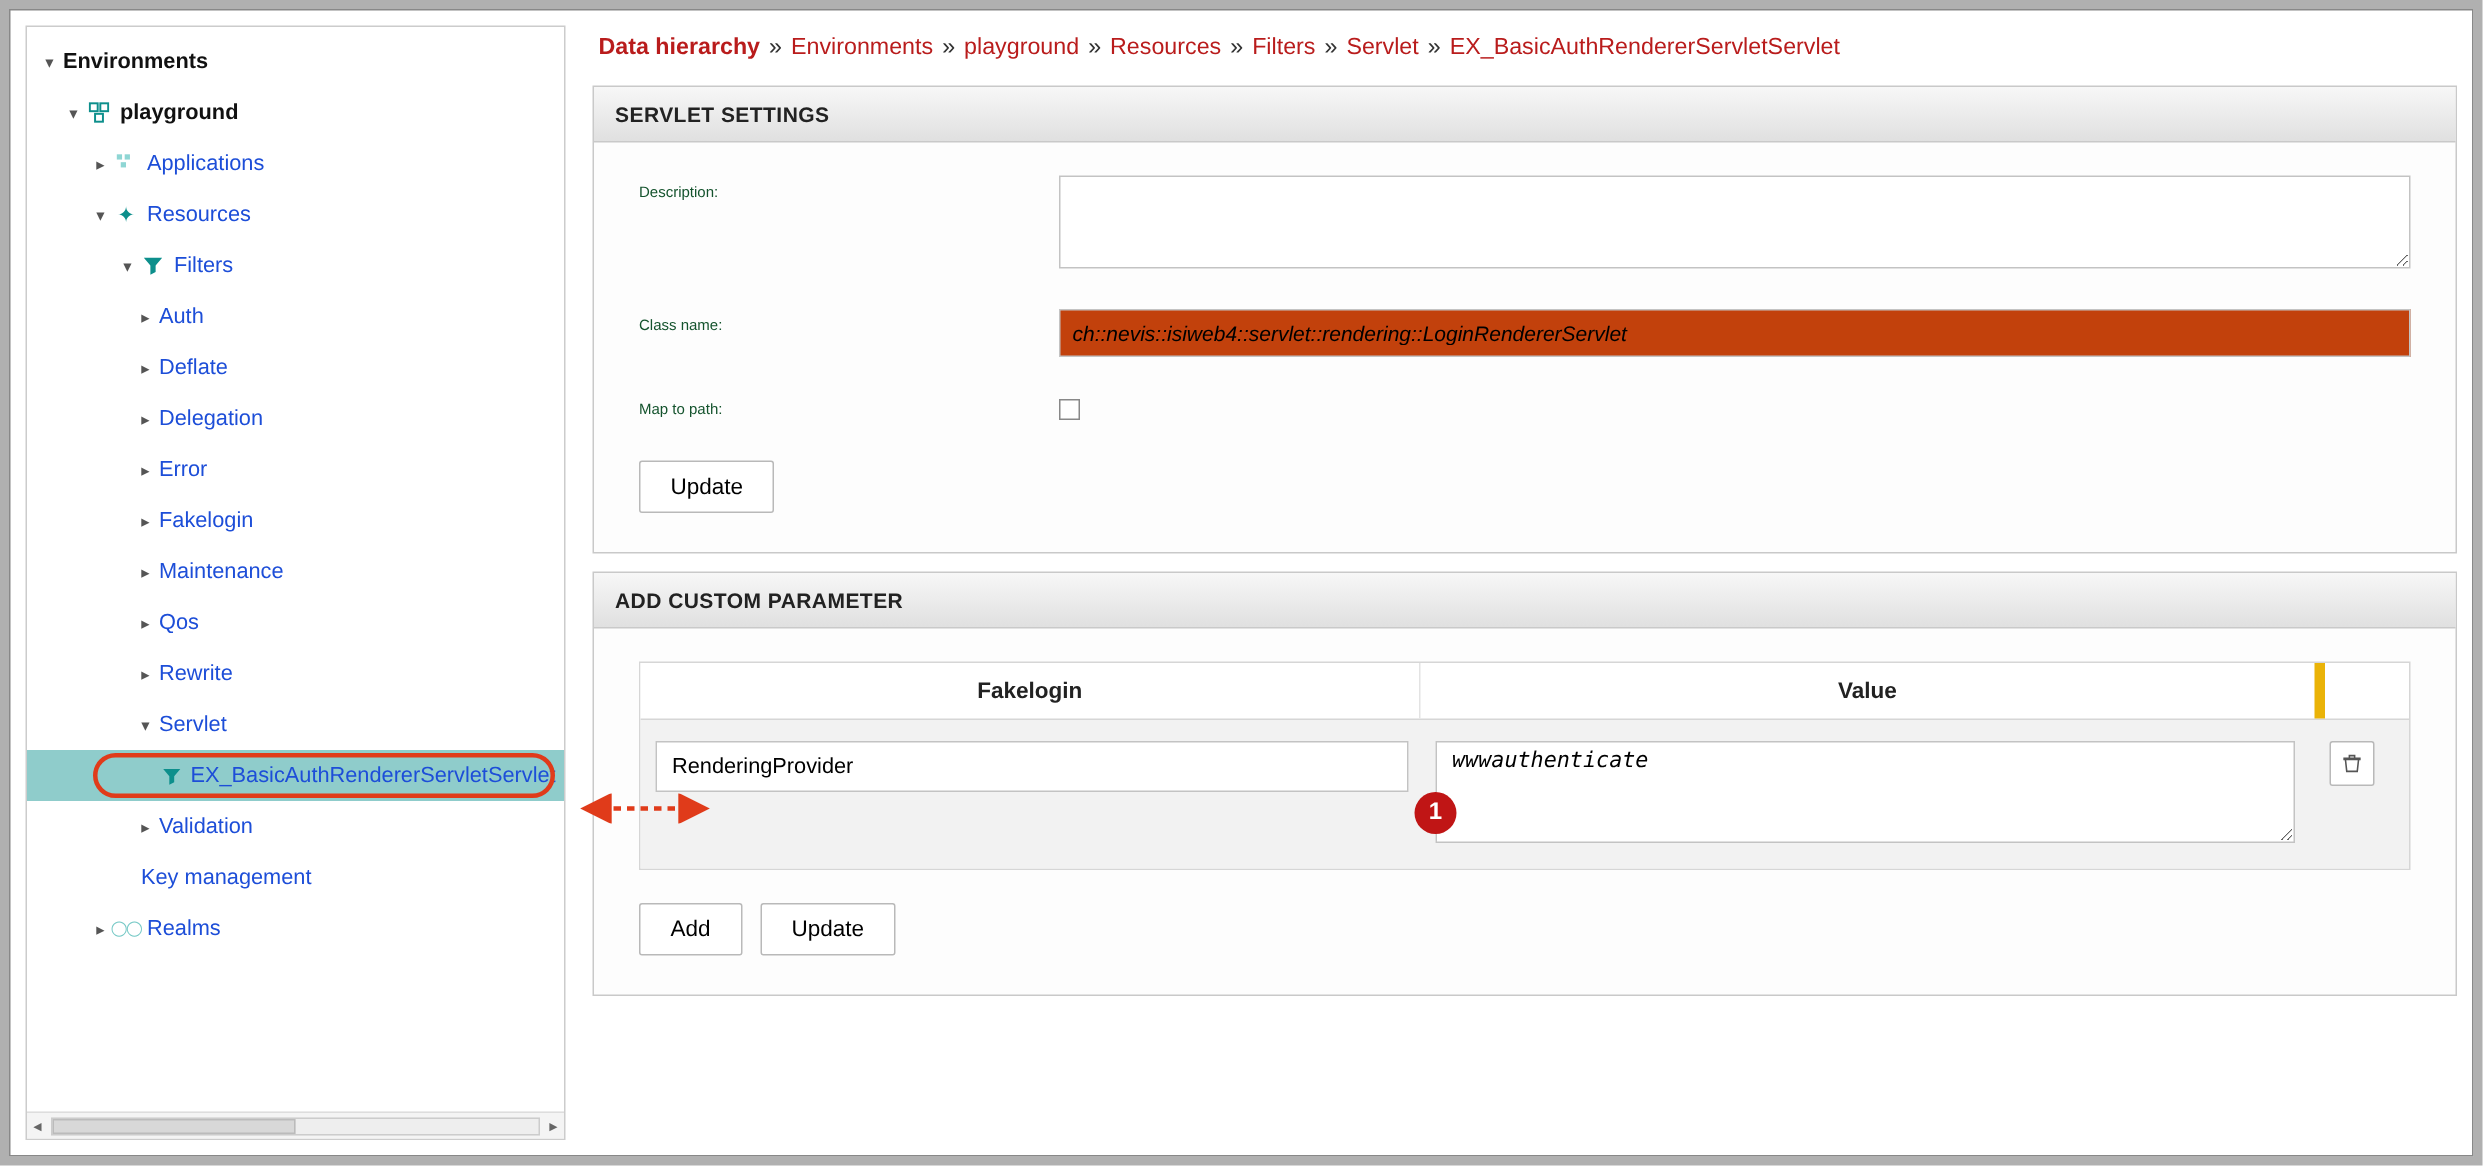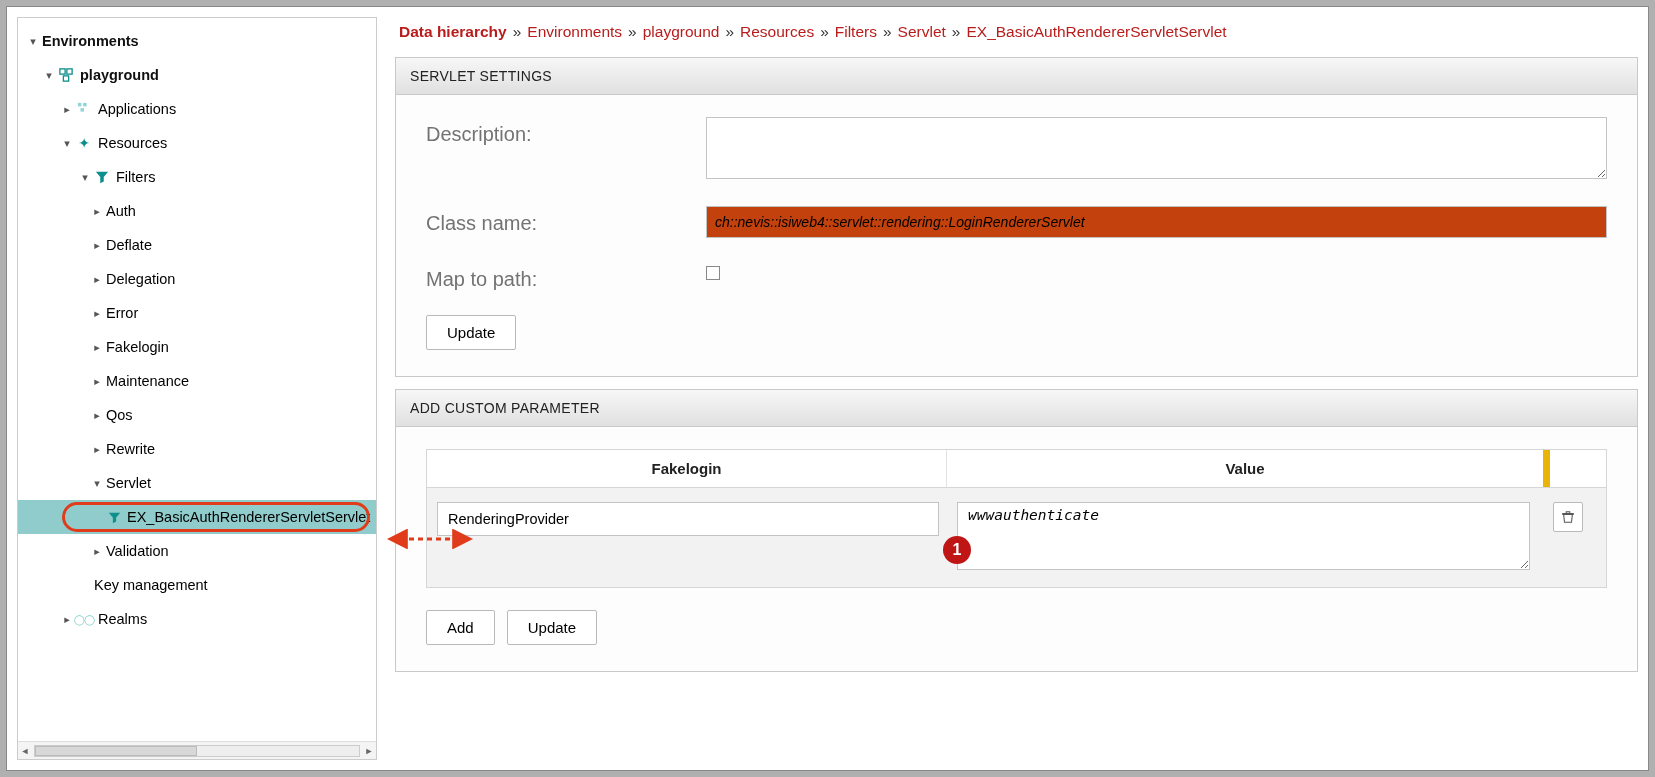--- a/index.html
+++ b/index.html
@@ -50,21 +50,21 @@
     margin-right: 2px;
   }
   .tree-row .icon {
     width: 16px;
     height: 16px;
     margin-right: 6px;
     display: inline-flex;
     align-items: center;
     justify-content: center;
   }
-  .tree-row .label { font-size: 14.5px; color: #000000; }
+  .tree-row .label { font-size: 14.5px; color: #1d4ed8; }
   .bold > .label { font-weight: 700; color: #111; }
   .depth0 { padding-left: 8px; }
   .depth1 { padding-left: 24px; }
   .depth2 { padding-left: 42px; }
   .depth3 { padding-left: 60px; }
   .depth4 { padding-left: 72px; }
   .depth5 { padding-left: 90px; }
   .selected {
     background: #8fcccb;
     position: relative;
@@ -126,36 +126,36 @@
   .breadcrumb .bc-item.bold { font-weight: 700; }
   .breadcrumb .sep { color: #333; margin: 0 2px; }
   .panel {
     border: 1px solid #c9c9c9;
     background: #fdfdfd;
   }
   .panel-header {
     background: linear-gradient(#f7f7f7, #e0e0e0);
     border-bottom: 1px solid #c9c9c9;
     padding: 10px 14px;
-    font-weight: 400;
+    font-weight: 700;
     font-size: 14px;
     letter-spacing: .3px;
   }
   .panel-body {
     padding: 22px 30px 26px 30px;
   }
   .form-row {
     display: flex;
     align-items: flex-start;
     margin-bottom: 24px;
   }
   .form-row label {
     width: 280px;
-    font-size: 20px;
-    color: #737373;
+    font-size: 10px;
+    color: #14532d;
     padding-top: 6px;
   }
   .form-row .control { flex: 1; }
   textarea.desc {
     width: 100%; height: 62px;
     border: 1px solid #c3c3c3; resize: both;
     font-family: inherit; font-size: 14px; padding: 6px;
     background: #fff;
   }
   input.text {

